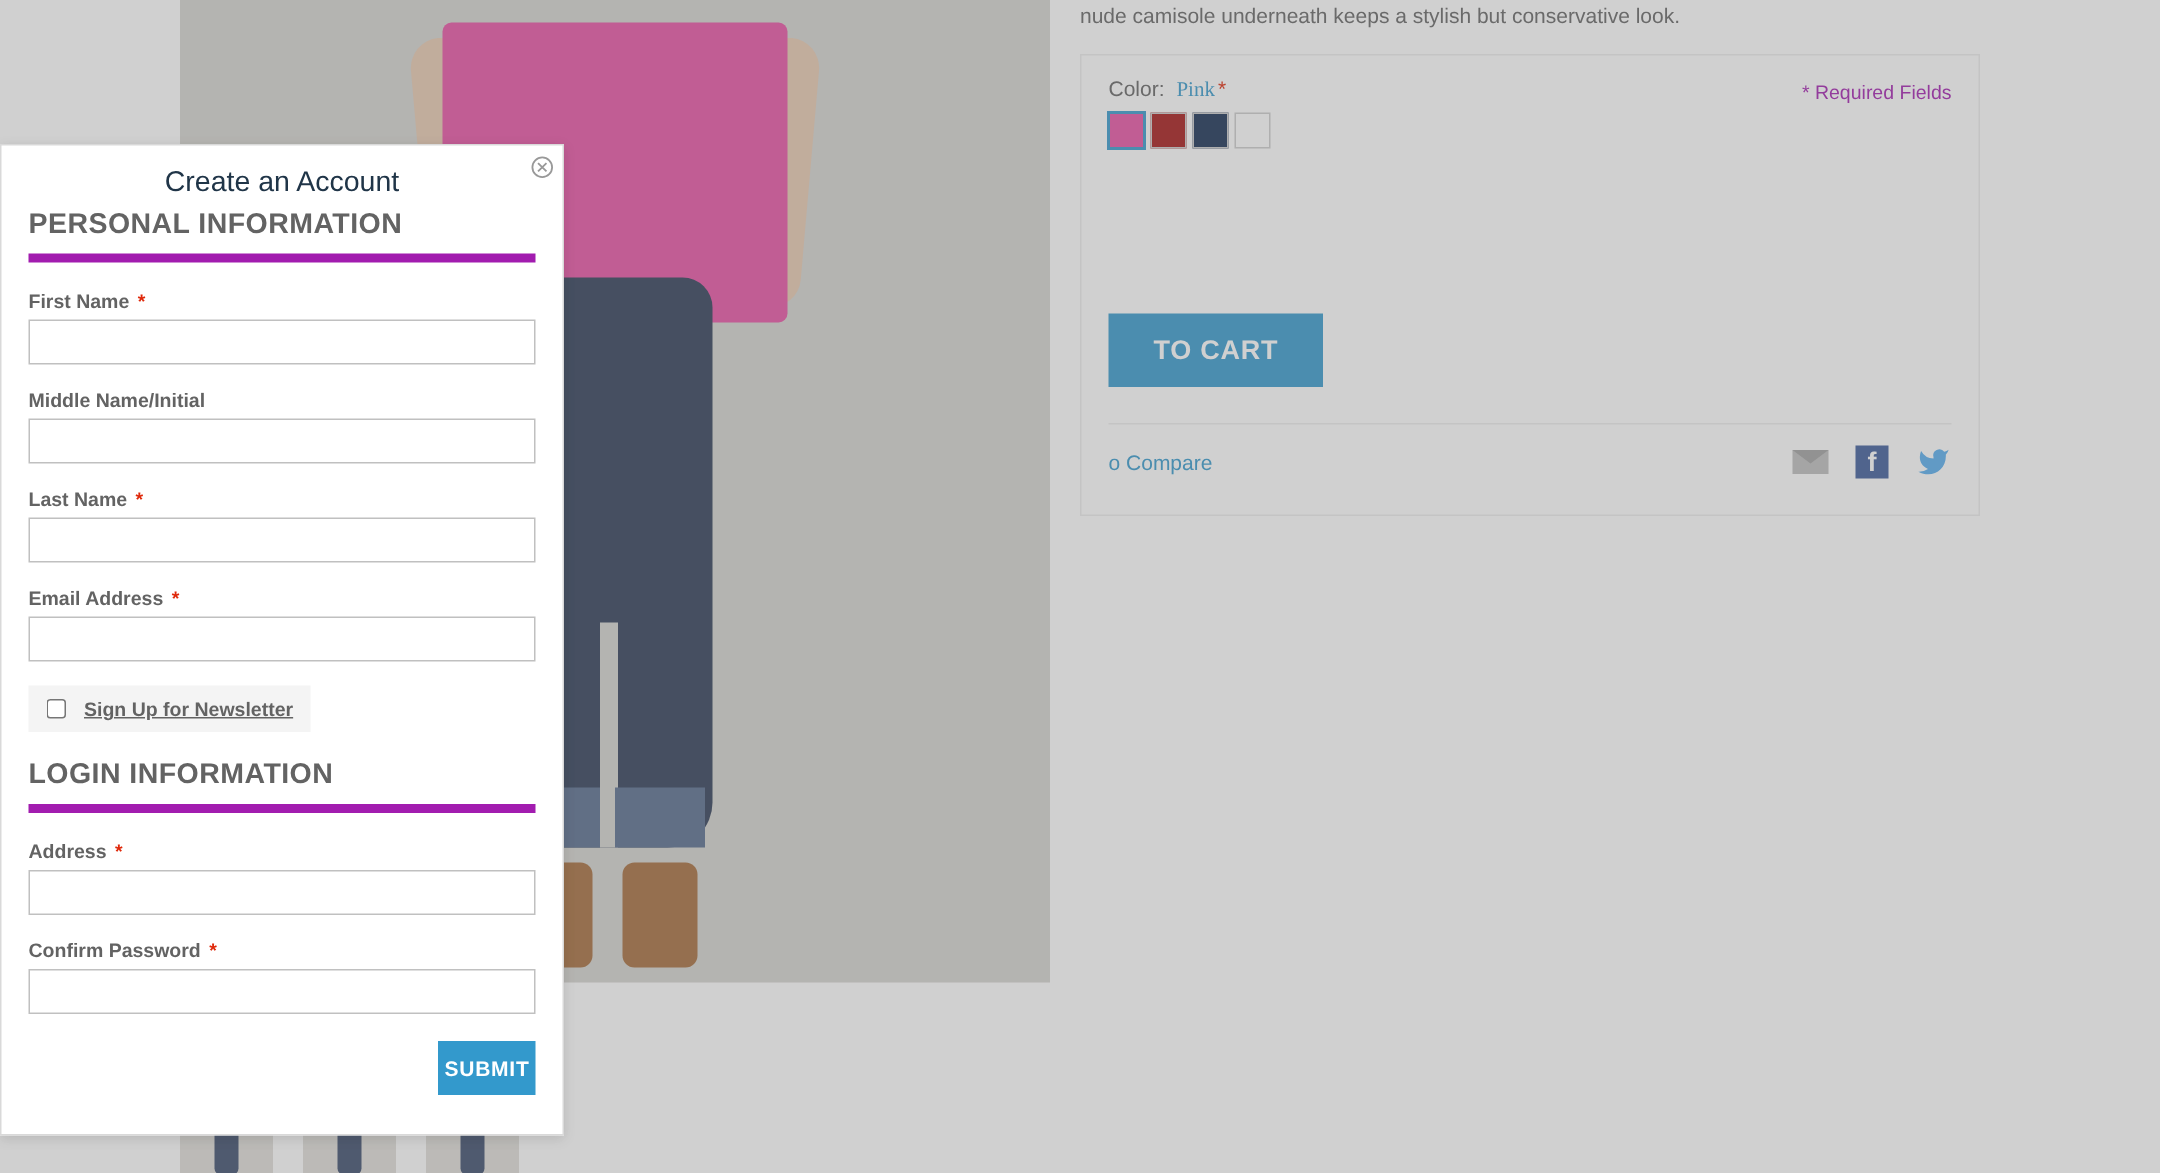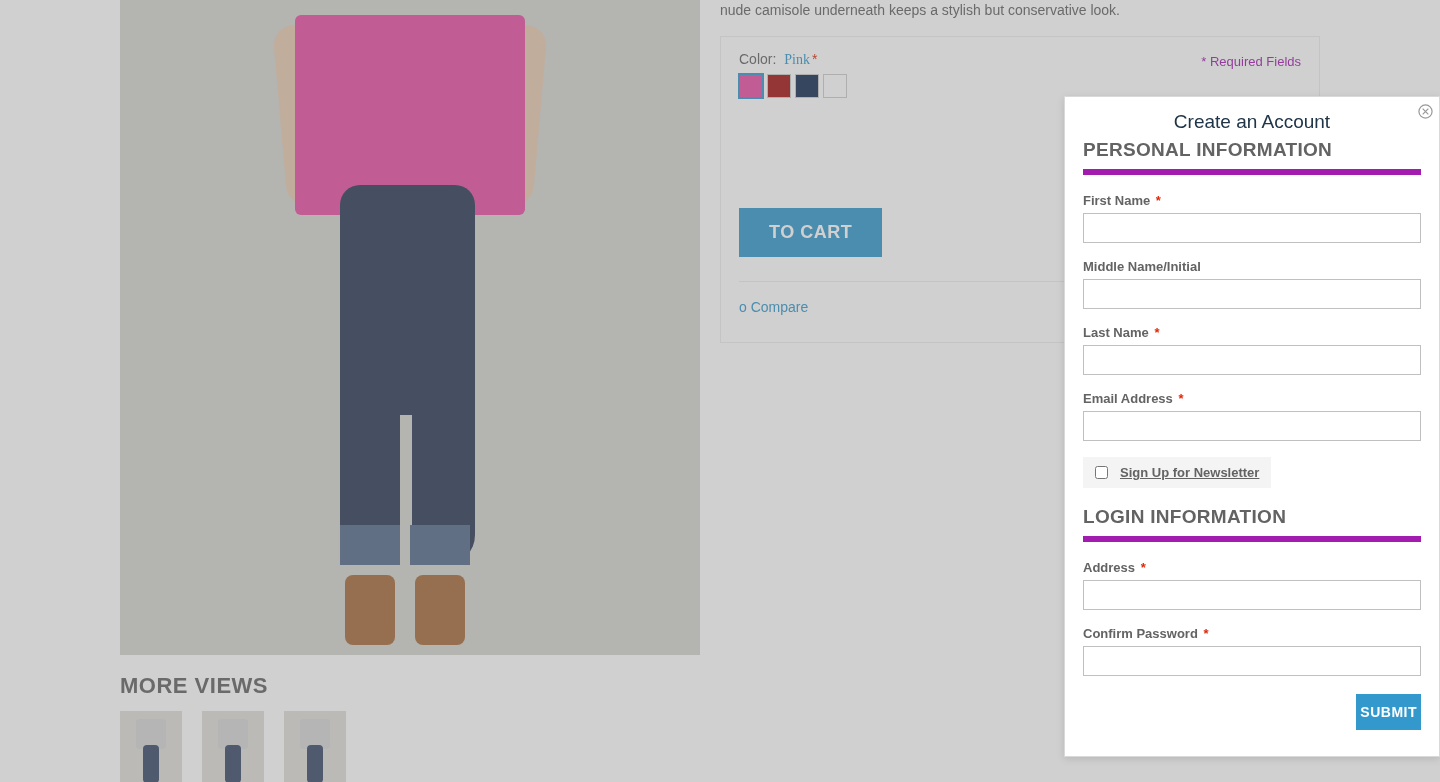--- a/index.html
+++ b/index.html
@@ -136,21 +136,21 @@
   .compare-link { color:#3399cc; text-decoration:none; }
   .share-icons { margin-left:auto; display:flex; gap:18px; align-items:center; }
   .icon-mail { width:24px; height:16px; background:#bdbdbd; position:relative;}
   .icon-mail:before { content:""; position:absolute; top:0; left:0; border-left:12px solid transparent; border-right:12px solid transparent; border-top:9px solid #a0a0a0;}
   .icon-fb { width:22px; height:22px; background:#3b5998; color:#fff; font-weight:bold; font-size:18px; display:flex; align-items:flex-end; justify-content:center; font-family:Arial;}
   .icon-tw svg { width:24px; height:22px; display:block; }
 
   
   .overlay {
     position:fixed; inset:0; background:rgba(120,120,120,0.35);
-    display:flex; align-items:flex-start; justify-content:flex-end;
+    display:flex; align-items:flex-start; justify-content:flex-start;
   }
   .modal {
     background:#fff;
     width:376px;
     margin-top:96px;
     border:1px solid #d9d9d9;
     padding: 14px 18px 26px;
     position:relative;
     box-shadow:0 2px 8px rgba(0,0,0,0.12);
   }

